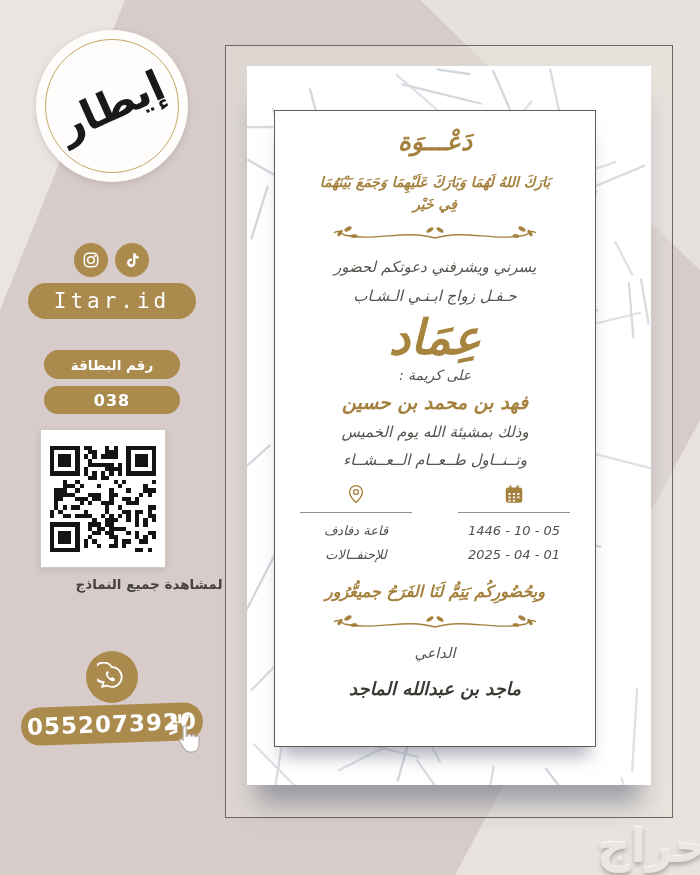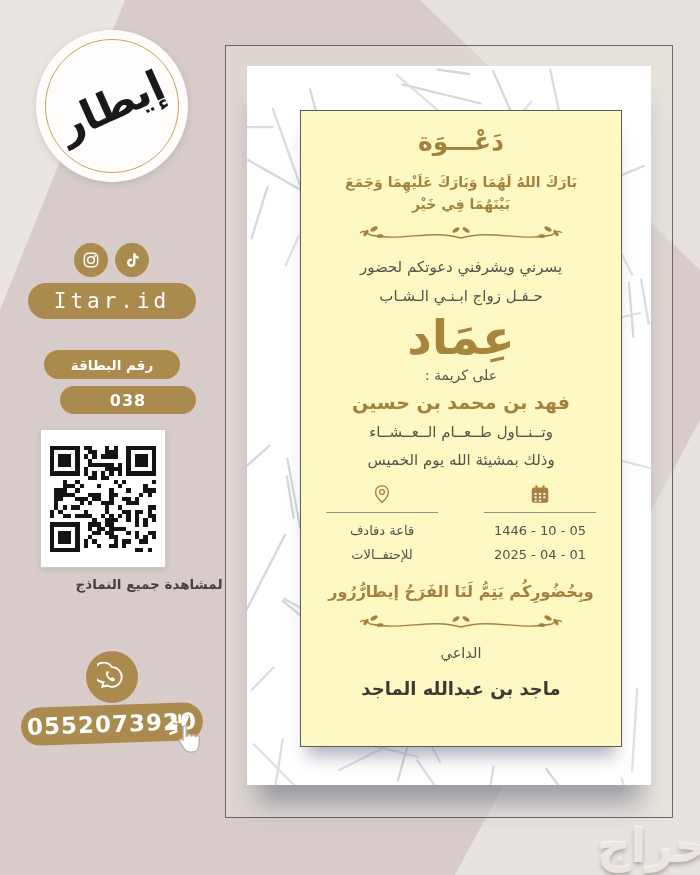--- a/index.html
+++ b/index.html
@@ -10,25 +10,25 @@
   .wedge.w1{clip-path:polygon(0 0,125px 0,0 310px);}
   .wedge.w2{clip-path:polygon(700px 0,700px 270px,420px 0);background:#e7e1dd;}
   .wedge.w3{clip-path:polygon(700px 420px,700px 875px,455px 875px);background:#e9e3df;}
 
   
   .frame{position:absolute;left:225px;top:45px;width:446px;height:771px;
     border:1.5px solid #6b6761;background:rgba(231,226,220,.45);}
   .pattern-board{position:absolute;left:247px;top:66px;width:404px;height:719px;
     background:#ffffff;box-shadow:0 28px 24px -10px rgba(95,100,122,.55);}
   .pattern-board svg{position:absolute;inset:0;}
-  .card{position:absolute;left:300px;top:110px;width:320px;height:635px;
-    background:#fef9c3;border:1.5px solid #5f5c57;
+  .card{position:absolute;left:274px;top:110px;width:320px;height:635px;
+    background:#ffffff;border:1.5px solid #5f5c57;
     box-shadow:0 16px 16px -7px rgba(95,100,122,.5);
     direction:rtl;text-align:center;color:#56514c;overflow:hidden;
-    display:flex;flex-direction:column;align-items:center;}
+    display:flex;flex-direction:column;align-items:center;font-style:italic;}
   .card .title{margin-top:16px;font-size:25px;font-weight:bold;color:#a5813e;}
   .card .blessing{margin-top:16px;width:238px;font-size:14px;font-weight:bold;
     line-height:1.55;color:#a5813e;}
   .flourish{margin-top:6px;}
   .card .intro{margin-top:11px;font-size:15px;letter-spacing:.2px;}
   .card .groom{margin-top:2px;font-size:48px;font-weight:bold;color:#a8853e;line-height:1.25;}
   .card .bride-intro{font-size:14px;margin-top:0;}
   .card .father{margin-top:8px;font-size:19px;font-weight:bold;color:#a5813e;}
   .card .body-line{margin-top:10px;font-size:15px;}
   .info-row{margin-top:14px;display:flex;width:300px;justify-content:space-between;}
@@ -49,21 +49,21 @@
   .logo-text{font-size:42px;font-weight:bold;color:#191919;transform:rotate(-24deg);line-height:1;}
   .social-row{position:absolute;left:74px;top:243px;display:flex;gap:7px;}
   .icon-circle{width:34px;height:34px;border-radius:50%;background:#ab8b4d;
     display:flex;align-items:center;justify-content:center;}
   .pill{position:absolute;background:#ab8b4d;color:#fff;display:flex;
     align-items:center;justify-content:center;}
   .itar-pill{left:28px;top:283px;width:168px;height:36px;border-radius:18px;
     font-family:"DejaVu Sans Mono",monospace;font-size:21px;letter-spacing:4px;}
   .label-pill{left:44px;top:350px;width:136px;height:29px;border-radius:15px;
     font-size:13.5px;font-weight:bold;direction:rtl;}
-  .num-pill{left:60px;top:386px;width:136px;height:28px;border-radius:14px;
+  .num-pill{left:44px;top:386px;width:136px;height:28px;border-radius:14px;
     font-size:16px;font-weight:bold;letter-spacing:1px;}
   .qr-box{position:absolute;left:40px;top:429px;width:124px;height:137px;background:#fff;
     border:1px solid #cfc8c2;box-shadow:0 2px 5px rgba(120,105,100,.2);
     display:flex;align-items:center;justify-content:center;}
   .qr-caption{position:absolute;left:0;top:576px;width:224px;text-align:center;
     font-size:13.5px;font-weight:bold;color:#45413d;direction:rtl;padding-left:37px;}
   .wa-circle{position:absolute;left:86px;top:651px;width:52px;height:52px;border-radius:50%;
     background:#ab8b4d;display:flex;align-items:center;justify-content:center;}
   .phone-pill{left:21px;top:705px;width:182px;height:38px;border-radius:19px;
     font-size:23px;font-weight:bold;letter-spacing:1px;transform:rotate(-2deg);}
@@ -204,22 +204,22 @@
         <ellipse cx="186" cy="15" rx="3.4" ry="1.7" transform="rotate(10 186 15)"></ellipse>
         <ellipse cx="100" cy="9" rx="4" ry="1.8" transform="rotate(-35 100 9)"></ellipse>
         <ellipse cx="110" cy="9" rx="4" ry="1.8" transform="rotate(35 110 9)"></ellipse>
       </g>
     </svg>
     <div class="intro">يسرني ويشرفني دعوتكم لحضور</div>
     <div class="intro">حـفـل زواج ابـنـي الـشـاب</div>
     <div class="groom">عِمَاد</div>
     <div class="bride-intro">على كريمة :</div>
     <div class="father">فهد بن محمد بن حسين</div>
+    <div class="body-line">وذلك بمشيئة الله يوم الخميس</div>
     <div class="body-line">وتــنــاول طــعــام الــعــشــاء</div>
-    <div class="body-line">وذلك بمشيئة الله يوم الخميس</div>
 
     <div class="info-row">
       <div class="info-cell">
         <svg width="22" height="22" viewBox="0 0 24 24">
           <rect x="7" y="2.5" width="2.2" height="5" rx="1" fill="#a5813e"></rect>
           <rect x="14.8" y="2.5" width="2.2" height="5" rx="1" fill="#a5813e"></rect>
           <rect x="3" y="5" width="18" height="16.5" rx="2.5" fill="#a5813e"></rect>
           <g fill="#fdfcfa">
             <rect x="6" y="11" width="2.4" height="2" rx=".4"></rect>
               <rect x="10.8" y="11" width="2.4" height="2" rx=".4"></rect>
@@ -239,21 +239,21 @@
         <svg width="22" height="22" viewBox="0 0 24 24">
           <path d="M12 2.8a7 7 0 0 1 7 7c0 5-7 11.4-7 11.4S5 14.8 5 9.8a7 7 0 0 1 7-7z" fill="none" stroke="#a5813e" stroke-width="1.5"></path>
           <circle cx="12" cy="9.8" r="2.6" fill="none" stroke="#a5813e" stroke-width="1.5"></circle>
         </svg>
         <div class="rule"></div>
         <div class="txt">قاعة دفادف</div>
         <div class="txt">للإحتفــالات</div>
       </div>
     </div>
 
-    <div class="closing">وبِحُضُورِكُم يَتِمُّ لَنَا الفَرَحُ إيطارُّرُور</div>
+    <div class="closing">وبِحُضُورِكُم يَتِمُّ لَنَا الفَرَحُ جميعُّرُور</div>
     <svg class="flourish" width="210" height="26" viewBox="0 0 210 26">
       <g stroke="#a5813e" fill="none" stroke-width="1.4">
         <path d="M14 14 C45 21 75 8 105 17 C135 8 165 21 196 14"></path>
         <path d="M14 14 q-6 -6 -10 -2 M196 14 q6 -6 10 -2"></path>
       </g>
       <g fill="#a5813e">
         <ellipse cx="18" cy="8" rx="4" ry="2" transform="rotate(-30 18 8)"></ellipse>
         <ellipse cx="10" cy="12" rx="3.6" ry="1.8" transform="rotate(-55 10 12)"></ellipse>
         <ellipse cx="24" cy="15" rx="3.4" ry="1.7" transform="rotate(-10 24 15)"></ellipse>
         <ellipse cx="192" cy="8" rx="4" ry="2" transform="rotate(30 192 8)"></ellipse>

